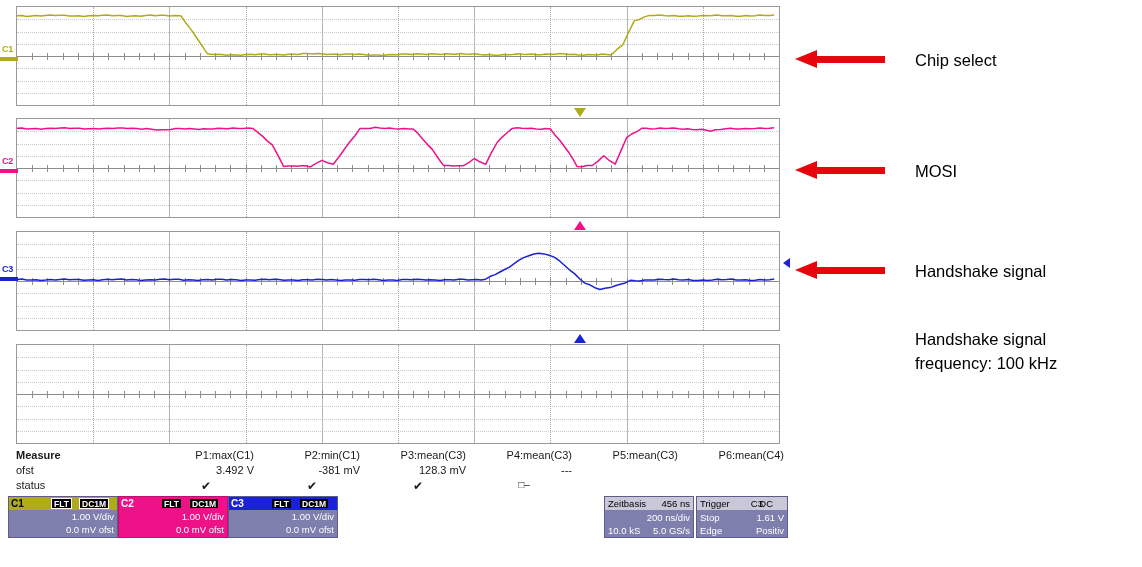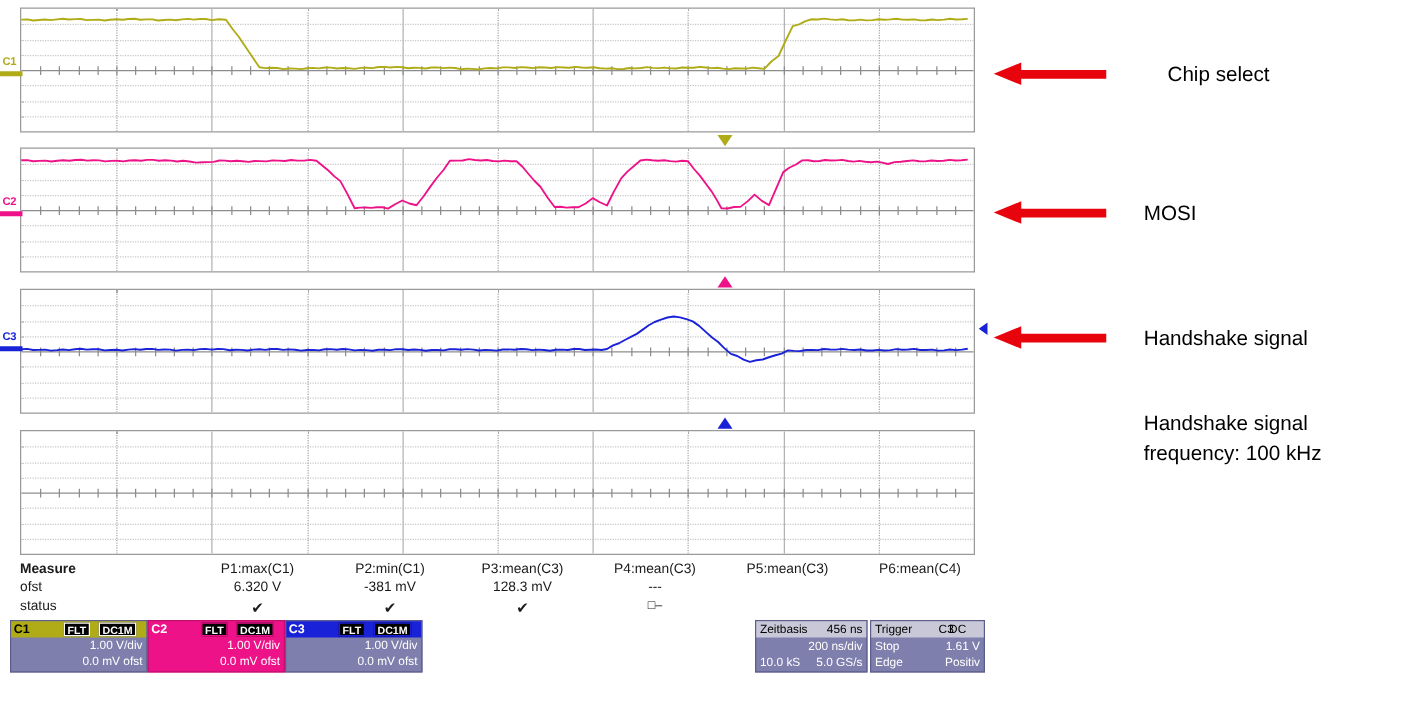--- a/index.html
+++ b/index.html
@@ -35,21 +35,21 @@
 
   .rmark{position:absolute;width:0;height:0;
          border-top:5px solid transparent;border-bottom:5px solid transparent;
          border-right:7px solid #1a22d8;}
 
   
   .meas{position:absolute;left:16px;top:449px;width:784px;font-size:11px;color:#1a1a1a;}
   .meas .row{position:relative;height:15px;}
   .meas .lbl{position:absolute;left:0;}
   .meas .lbl.b{font-weight:bold;}
-  .mcell{position:absolute;text-align:center;width:96px;}
+  .mcell{position:absolute;text-align:right;width:96px;}
 
   
   .desc{position:absolute;top:496px;height:42px;background:#7f7fad;
         border:1px solid #5d5d8c;box-sizing:border-box;color:#fff;font-size:9.5px;}
   .desc .hdr{position:relative;height:13px;}
   .desc .cname{position:absolute;left:2px;top:1px;font-weight:bold;font-size:10px;}
   .desc .pill{position:absolute;top:1px;height:11px;line-height:11px;
               padding:0 2px;font-weight:bold;font-size:8.5px;
               background:#000;color:#fff;border:1px solid #fff;box-sizing:border-box;}
   .desc .l2,.desc .l3{position:absolute;right:3px;color:#fff;}
@@ -381,21 +381,21 @@
       <span class="lbl b">Measure</span>
       <span class="mcell" style="left:142px">P1:max(C1)</span>
       <span class="mcell" style="left:248px">P2:min(C1)</span>
       <span class="mcell" style="left:354px">P3:mean(C3)</span>
       <span class="mcell" style="left:460px">P4:mean(C3)</span>
       <span class="mcell" style="left:566px">P5:mean(C3)</span>
       <span class="mcell" style="left:672px">P6:mean(C4)</span>
     </div>
     <div class="row">
       <span class="lbl">ofst</span>
-      <span class="mcell" style="left:142px">6.320 V</span>
+      <span class="mcell" style="left:142px">3.492 V</span>
       <span class="mcell" style="left:248px">-381 mV</span>
       <span class="mcell" style="left:354px">128.3 mV</span>
       <span class="mcell" style="left:460px">---</span>
       <span class="mcell" style="left:566px"></span>
       <span class="mcell" style="left:672px"></span>
     </div>
     <div class="row">
       <span class="lbl">status</span>
       <span class="mcell" style="left:142px;text-align:center;font-size:12px">✔</span>
       <span class="mcell" style="left:248px;text-align:center;font-size:12px">✔</span>
@@ -454,21 +454,21 @@
     <div class="rowr" style="top:15px">1.61 V</div>
     <div class="rowl" style="top:28px">Edge</div>
     <div class="rowr" style="top:28px">Positiv</div>
   </div>
 </div>
 
 <div class="arrow" style="left:795px;top:56px;width:90px">
   <div class="shaft" style="width:70px"></div>
   <div class="head"></div>
 </div>
-<div class="anno" style="left:934px;top:48px">Chip select</div>
+<div class="anno" style="left:915px;top:48px">Chip select</div>
 
 <div class="arrow" style="left:795px;top:167px;width:90px">
   <div class="shaft" style="width:70px"></div>
   <div class="head"></div>
 </div>
 <div class="anno" style="left:915px;top:159px">MOSI</div>
 
 <div class="arrow" style="left:795px;top:267px;width:90px">
   <div class="shaft" style="width:70px"></div>
   <div class="head"></div>

